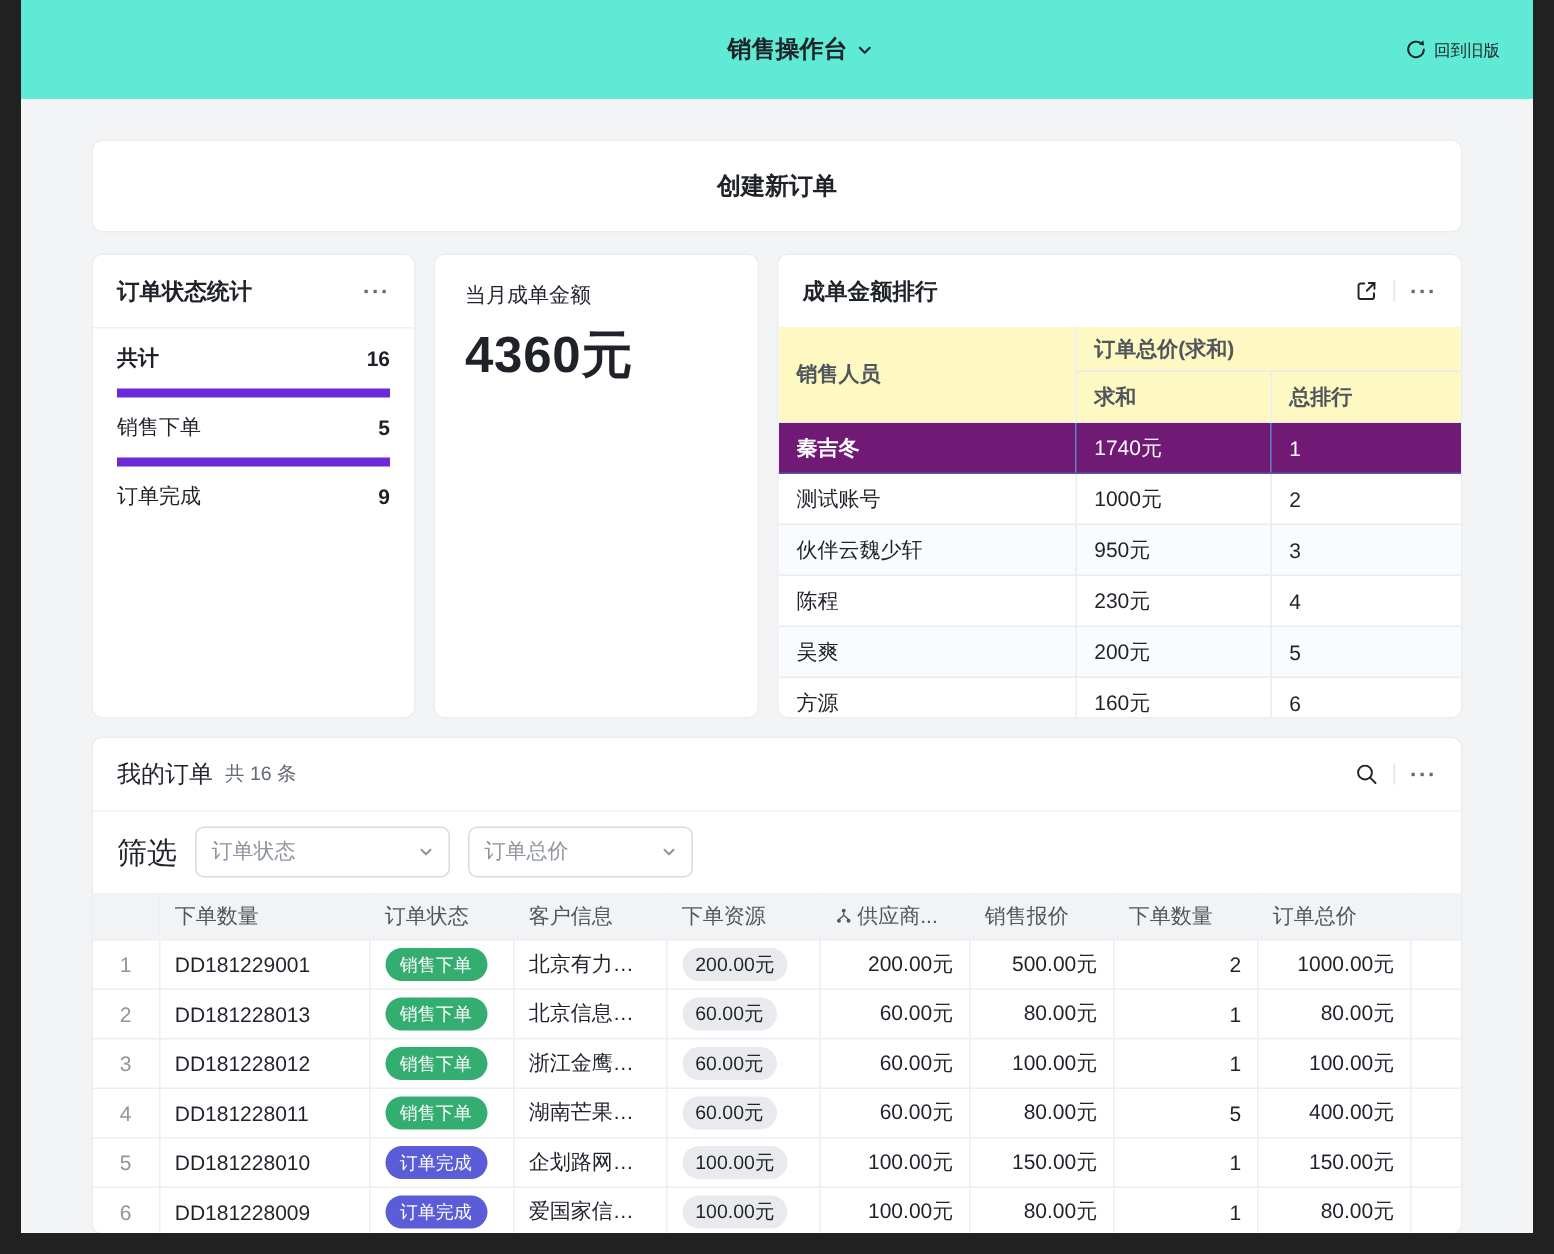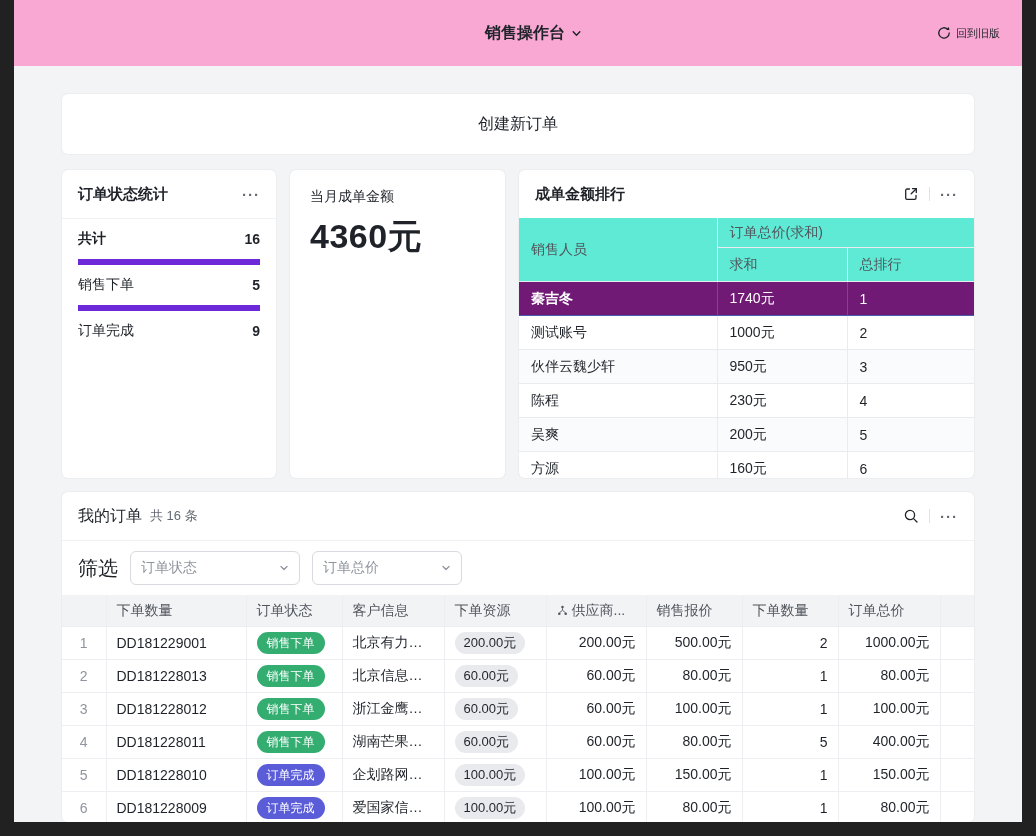--- a/index.html
+++ b/index.html
@@ -1,29 +1,29 @@
 <!DOCTYPE html>
 <html><head>
 <meta charset="utf-8">
 <style>
   html,body{margin:0;padding:0;width:1036px;height:836px;overflow:hidden;
     font-family:"Liberation Sans",sans-serif;background:#212121;color:#1f2329;}
   .app{margin:0 14px;height:822px;background:#f3f4f6;overflow:hidden;display:flex;flex-direction:column;}
 
   
-  .topbar{flex:0 0 66px;background:#f9a8d4;position:relative;display:flex;align-items:center;justify-content:center;padding-left:31px;}
+  .topbar{flex:0 0 66px;background:#5eead4;position:relative;display:flex;align-items:center;justify-content:center;padding-left:31px;}
   .topbar-title{display:flex;align-items:center;gap:6px;font-size:16px;font-weight:600;cursor:pointer;}
   .topbar-right{position:absolute;right:22px;top:0;height:100%;display:flex;align-items:center;gap:5px;font-size:11px;cursor:pointer;color:#1f2329;}
 
   .content{flex:1;padding:28px 48px 0;overflow:hidden;}
 
   .card{background:#fff;border-radius:6px;box-shadow:0 0 0 1px rgba(31,35,41,0.03);}
 
   .create-card{height:60px;display:flex;align-items:center;justify-content:center;
-    font-size:16px;font-weight:400;cursor:pointer;}
+    font-size:16px;font-weight:700;cursor:pointer;}
 
   .cards-row{display:flex;gap:14px;margin-top:16px;height:308px;}
 
   .card-head{height:48px;padding:0 16px;display:flex;align-items:center;flex:0 0 auto;}
   .card-head h2{margin:0;font-size:15px;font-weight:700;}
   .spacer{flex:1;}
   .more{color:#646a73;font-size:15px;font-weight:700;letter-spacing:1px;cursor:pointer;line-height:1;}
   .vdivider{width:1px;height:14px;background:#e0e2e6;margin:0 10px;}
   .icon-btn{display:flex;align-items:center;cursor:pointer;color:#1f2329;}
 
@@ -40,21 +40,21 @@
   .month-card{width:215px;padding:18px 20px;box-sizing:border-box;}
   .month-label{font-size:14px;color:#1f2329;}
   .month-value{font-size:34px;font-weight:700;margin-top:8px;letter-spacing:0.5px;}
 
   
   .ranking-card{flex:1;display:flex;flex-direction:column;overflow:hidden;}
   table{border-collapse:collapse;table-layout:fixed;}
   .rank-table{width:100%;font-size:14px;}
   .rank-table th,.rank-table td{border:1px solid #e9ebee;padding:0 12px;text-align:left;height:33px;
     overflow:hidden;white-space:nowrap;text-overflow:ellipsis;}
-  .rank-table th{background:#5eead4;font-weight:400;color:#51565d;}
+  .rank-table th{background:#fef9c3;font-weight:700;color:#51565d;}
   .rank-table .group-row th{height:29px;}
   .rank-table tr > *:first-child{border-left:none;}
   .rank-table tr > *:last-child{border-right:none;}
   .rank-table thead tr:first-child th{border-top:none;}
   .rank-table tbody tr:nth-child(odd):not(.highlight){background:#fafbfc;}
   .rank-table tbody tr{cursor:pointer;}
   tr.highlight{background:#701a75;color:#fff;margin-left:19px;}
   tr.highlight td{border-color:#4a5ab1;}
   tr.highlight .rk-name{font-weight:700;}
 

